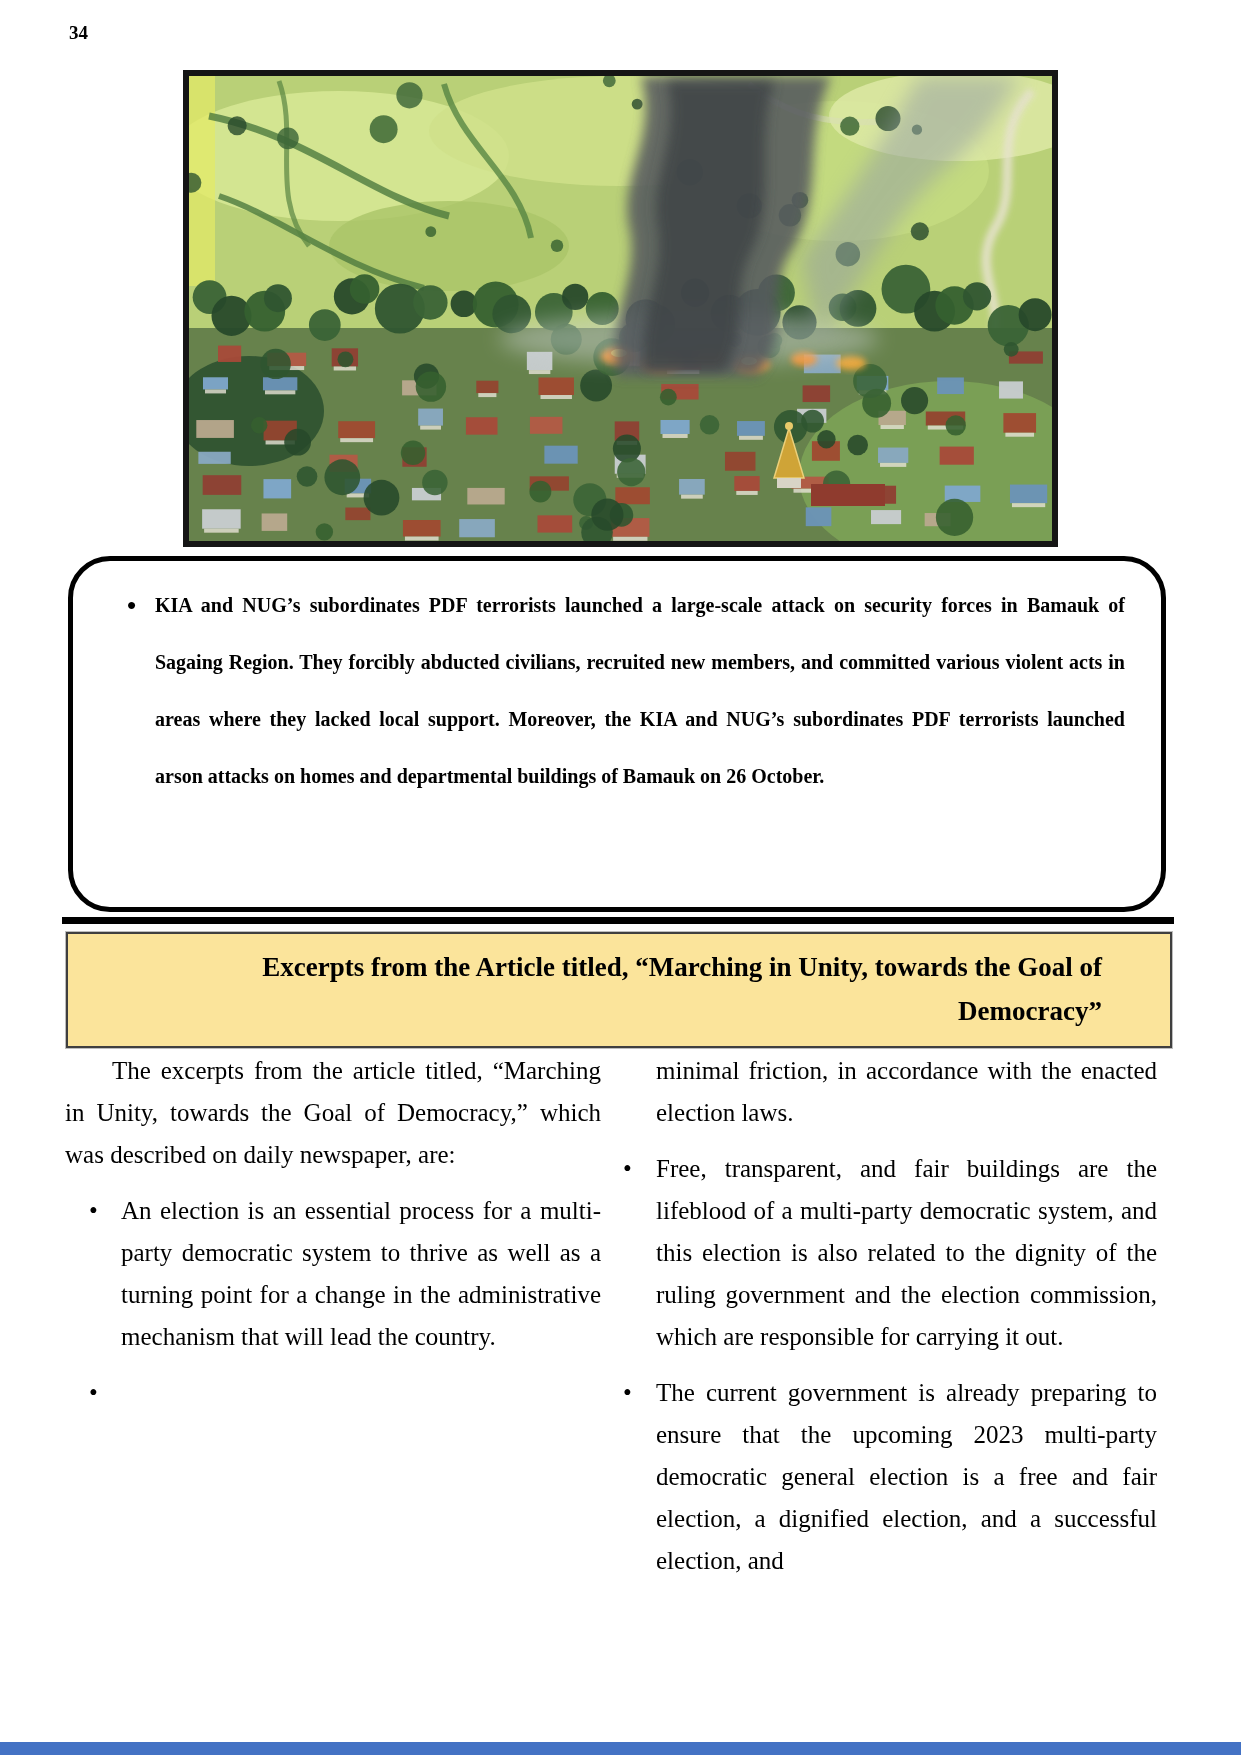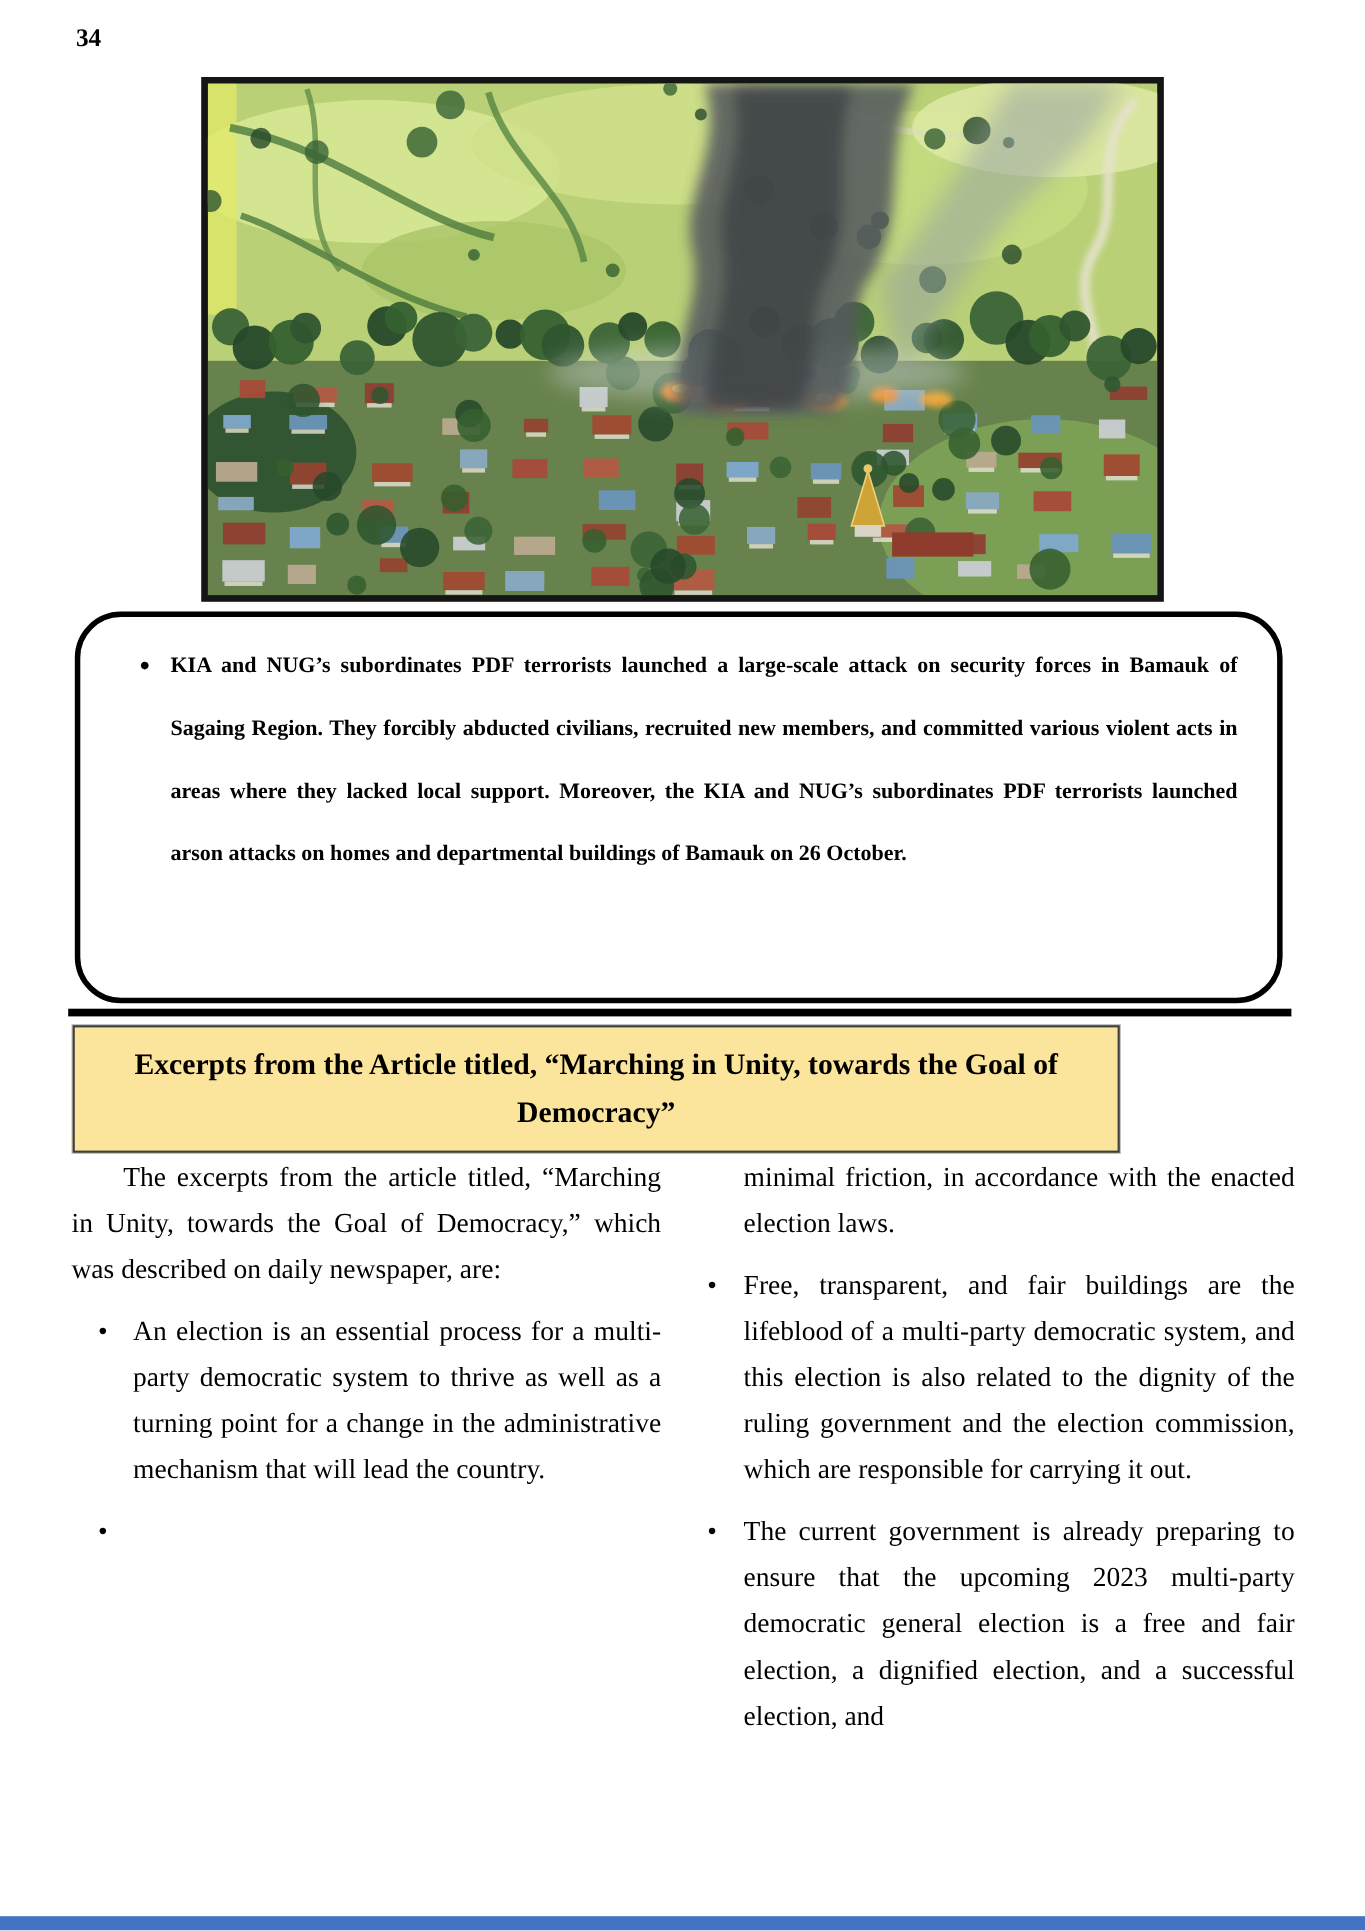--- a/index.html
+++ b/index.html
@@ -3,21 +3,21 @@
 <meta charset="utf-8">
 <style>
   html,body{margin:0;padding:0;}
   body{
     width:1241px;height:1755px;position:relative;background:#ffffff;
     font-family:"Liberation Serif","DejaVu Serif",serif;color:#000;
     overflow:hidden;
   }
   .page-number{
     position:absolute;left:69px;top:22px;
-    font-size:23px;font-weight:bold;
+    font-size:19px;font-weight:bold;
   }
   .photo-frame{
     position:absolute;left:183px;top:70px;width:875px;height:477px;
     border:6px solid #151515;box-sizing:border-box;background:#9db56f;
   }
   .photo-frame svg{display:block;width:100%;height:100%;}
   .incident-box{
     position:absolute;left:68px;top:556px;width:1098px;min-height:356px;
     box-sizing:border-box;border:5px solid #000;border-radius:42px;
     padding:16px 36px 14px 30px;background:#fff;
@@ -29,31 +29,31 @@
   }
   .incident-text{
     flex:1;font-size:20px;font-weight:bold;line-height:57px;
     text-align:justify;
   }
   .section-rule{
     position:absolute;left:62px;top:917px;width:1112px;height:7px;
     background:#000;
   }
   .article-heading-box{
-    position:absolute;left:66px;top:932px;width:952px;box-sizing:border-box;
+    position:absolute;left:66px;top:932px;width:1106px;box-sizing:border-box;
     background:#FBE49B;border:2px solid #3f3f3f;
-    padding:11px 24px 13px;text-align:center;
+    padding:11px 68px 13px;text-align:right;
     box-shadow:0 0 0 1px #bdbdbd;
   }
   .article-heading-text{
     font-size:27px;font-weight:bold;line-height:44px;
   }
   .article-columns{
     position:absolute;left:65px;top:1050px;width:1112px;
-    display:flex;gap:40px;
+    display:flex;gap:20px;
     font-size:25px;line-height:42px;
   }
   .col{width:536px;text-align:justify;box-sizing:border-box;}
   .intro-para{margin:0;text-indent:47px;}
   .cont-para{margin:0 0 0 35px;}
   .bullet-item{display:flex;margin-top:14px;}
   .col-left .bullet-marker{flex:none;width:56px;padding-left:24px;box-sizing:border-box;}
   .col-right .bullet-marker{flex:none;width:35px;padding-left:2px;box-sizing:border-box;}
   .bullet-text{flex:1;}
   .footer-bar{

